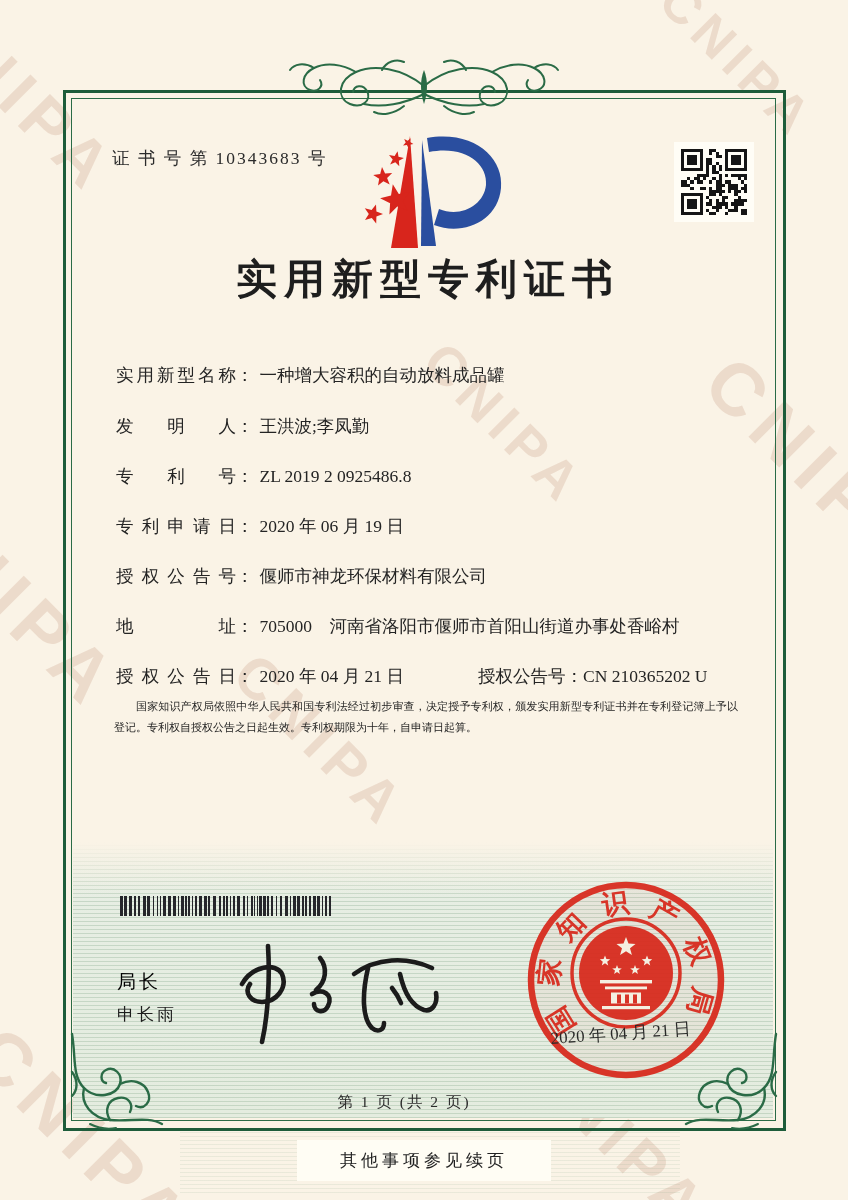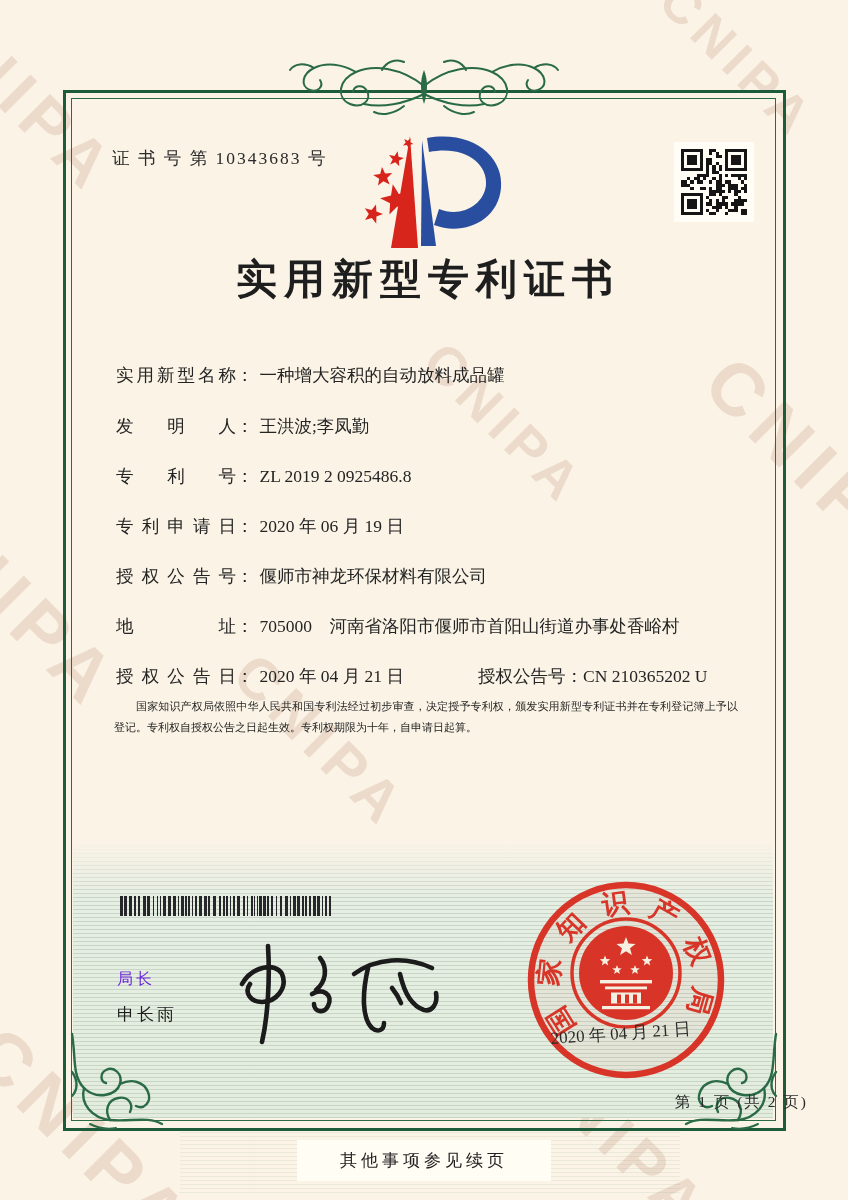--- a/index.html
+++ b/index.html
@@ -67,33 +67,33 @@
     position:absolute; left:114px; top:696px; width:624px;
     font-size:11px; line-height:1.92; text-align:justify; color:#1f1f1f;
   }
   .body-text p{margin:0; text-indent:2em;}
   
   .barcode{position:absolute; left:120px; top:896px; width:216px; height:20px;}
   
   .director-title{
     position:absolute; left:117px; top:969px;
     font-family:Liberation Mono, monospace;
-    font-size:16px; letter-spacing:3px; color:#6d28d9;
+    font-size:19px; letter-spacing:3px; color:#000000;
   }
   .director-name{
     position:absolute; left:117px; top:1003px;
     font-family:"Liberation Sans","DejaVu Sans",sans-serif;
     font-size:17px; letter-spacing:3px; color:#1d1d1d;
   }
   .signature{position:absolute; left:222px; top:940px; width:226px; height:108px;}
   
   .seal{position:absolute; left:509px; top:879px; width:234px; height:212px; opacity:.93;}
   
   .page-no{
-    position:absolute; left:0; right:40px; top:1092px; text-align:right;
+    position:absolute; left:0; right:40px; top:1092px; text-align:center;
     font-size:15.5px; letter-spacing:2px; color:#2b2b2b;
   }
   .note-box{
     position:absolute; left:50%; transform:translateX(-50%); top:1140px;
     background:#fffdf4; padding:9px 43px;
   }
   .note-text{font-size:17px; letter-spacing:4px; color:#222; white-space:nowrap;}
 </style>
 </head>
 <body>

